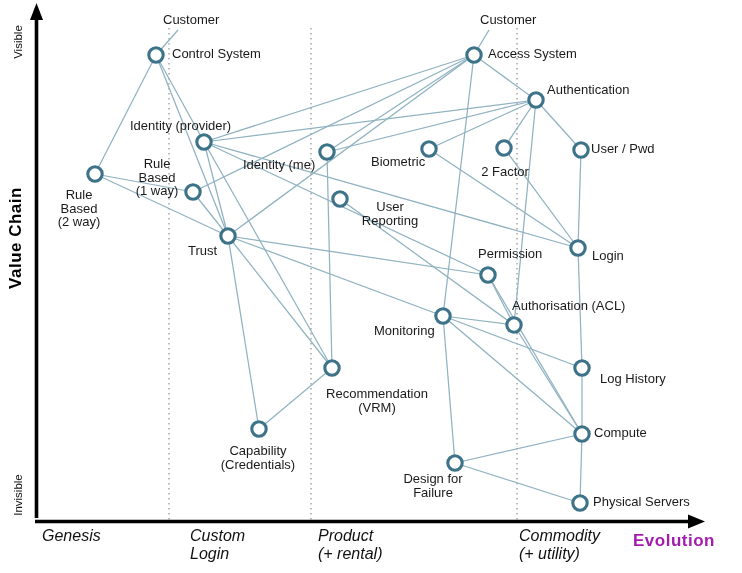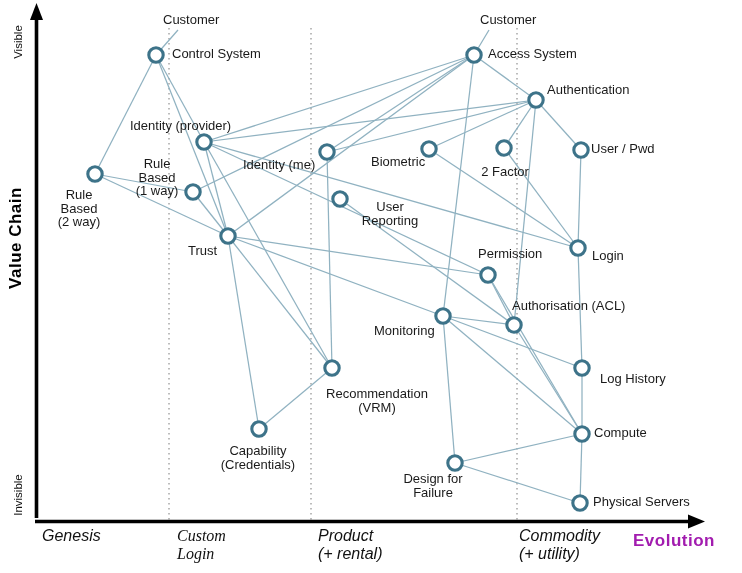--- a/index.html
+++ b/index.html
@@ -138,21 +138,21 @@
   <div class="rot y-axis-title" style="left:-39px;top:228px;width:110px;height:20px;">Value Chain</div>
   <div class="rot axis-side-label" style="left:-7px;top:35px;width:52px;height:14px;">Visible</div>
   <div class="rot axis-side-label" style="left:-10px;top:488px;width:58px;height:14px;">Invisible</div>
   <div class="x-axis-title" style="left:633px;top:531px;">Evolution</div>
 
   
   <div class="stage-label" style="left:42px;top:527px;">
     <span>Genesis</span>
     <span></span>
   </div>
-  <div class="stage-label" style="left:177px;top:527px;font-family:Liberation Serif, serif;">
+  <div class="stage-label" style="left:190px;top:527px;">
     <span>Custom</span>
     <span>Login</span>
   </div>
   <div class="stage-label" style="left:318px;top:527px;">
     <span>Product</span>
     <span>(+ rental)</span>
   </div>
   <div class="stage-label" style="left:519px;top:527px;">
     <span>Commodity</span>
     <span>(+ utility)</span>

